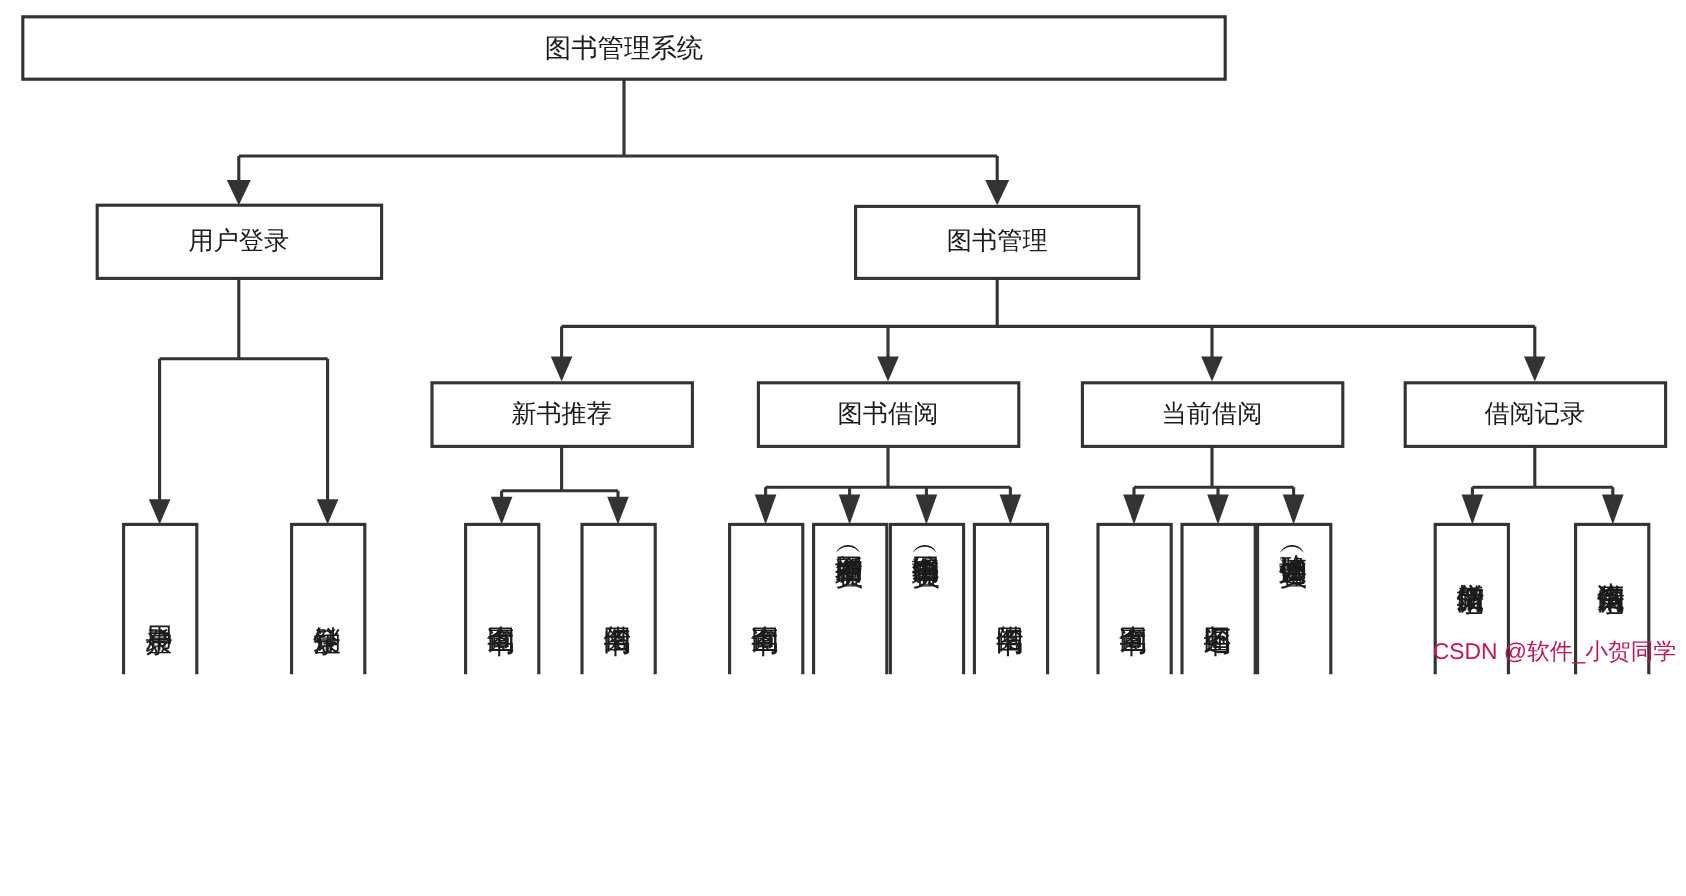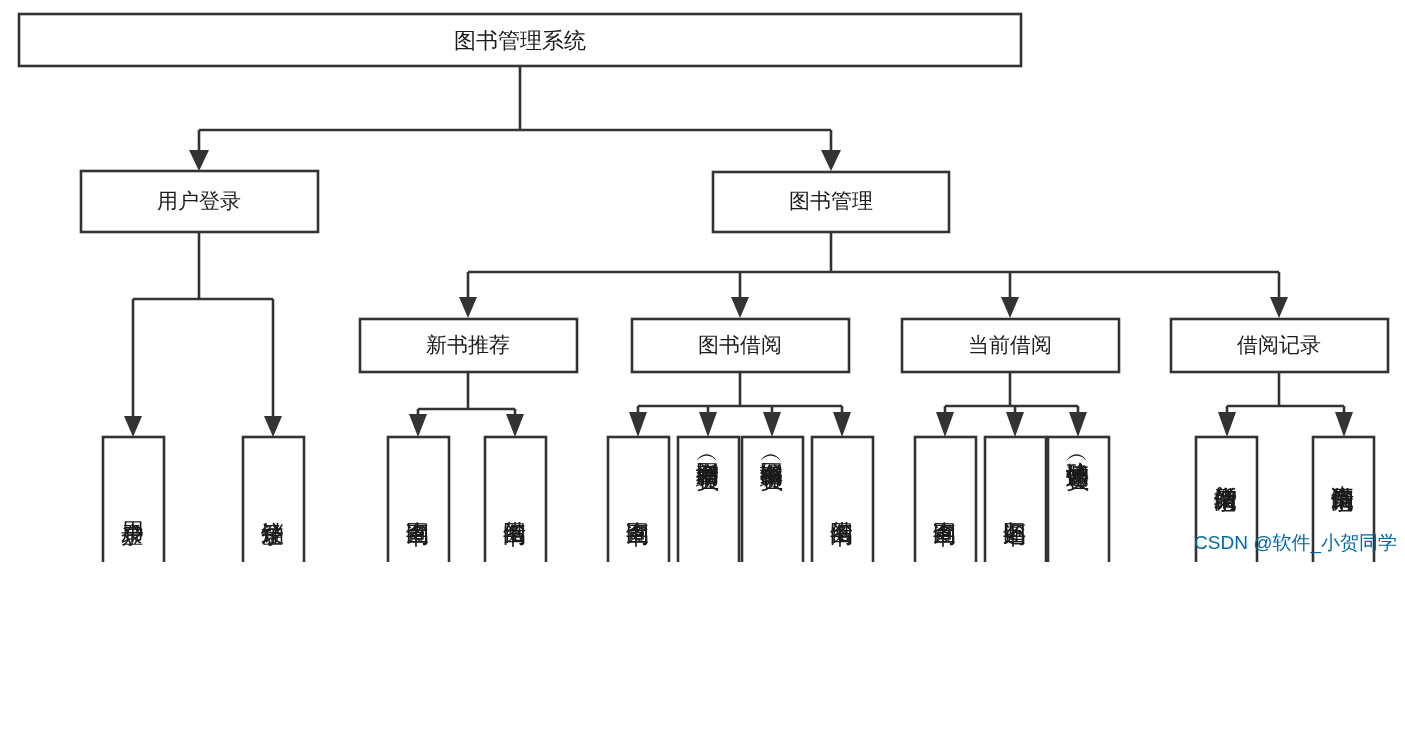--- a/index.html
+++ b/index.html
@@ -57,21 +57,21 @@
   .arrow-head {
     fill: #333333;
     stroke: none;
   }
   .watermark {
     position: absolute;
     right: 8px;
     bottom: 6px;
     font-family: "Liberation Sans", "DejaVu Sans", sans-serif;
     font-size: 19px;
-    color: #0369a1;
+    color: #be185d;
     white-space: nowrap;
     user-select: none;
   }
 </style>
 </head>
 <body>
 
 <div id="canvas">
 
   <svg class="diagram" viewBox="0 0 1405 747">

